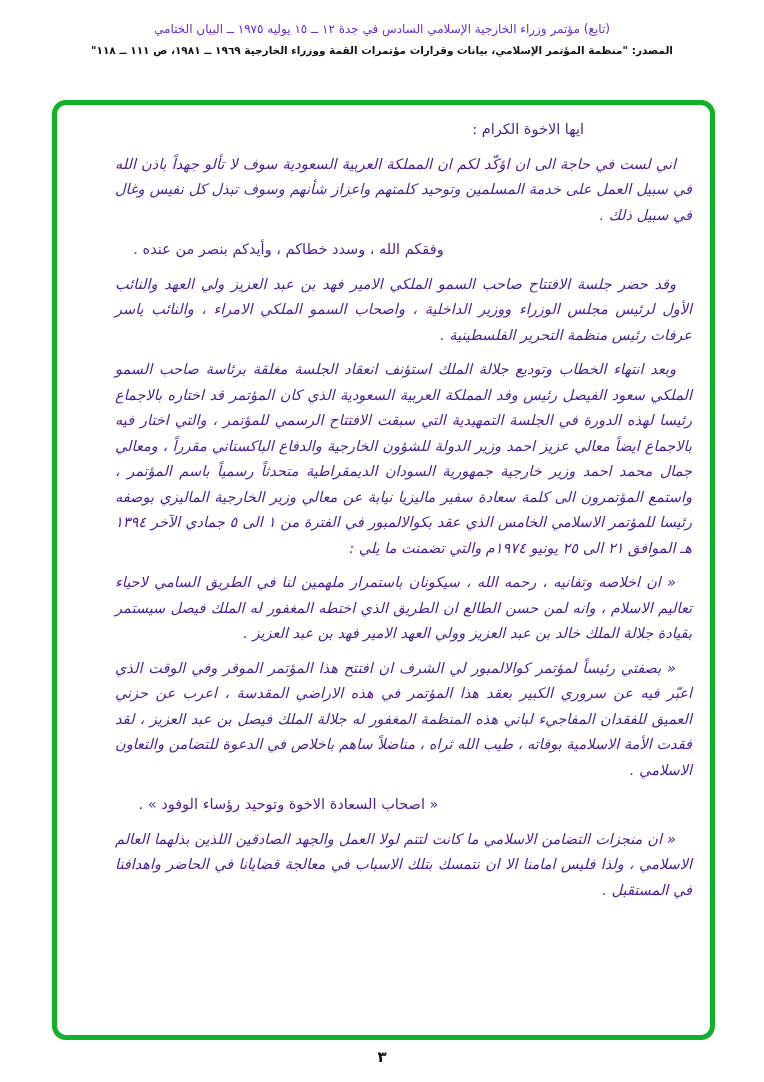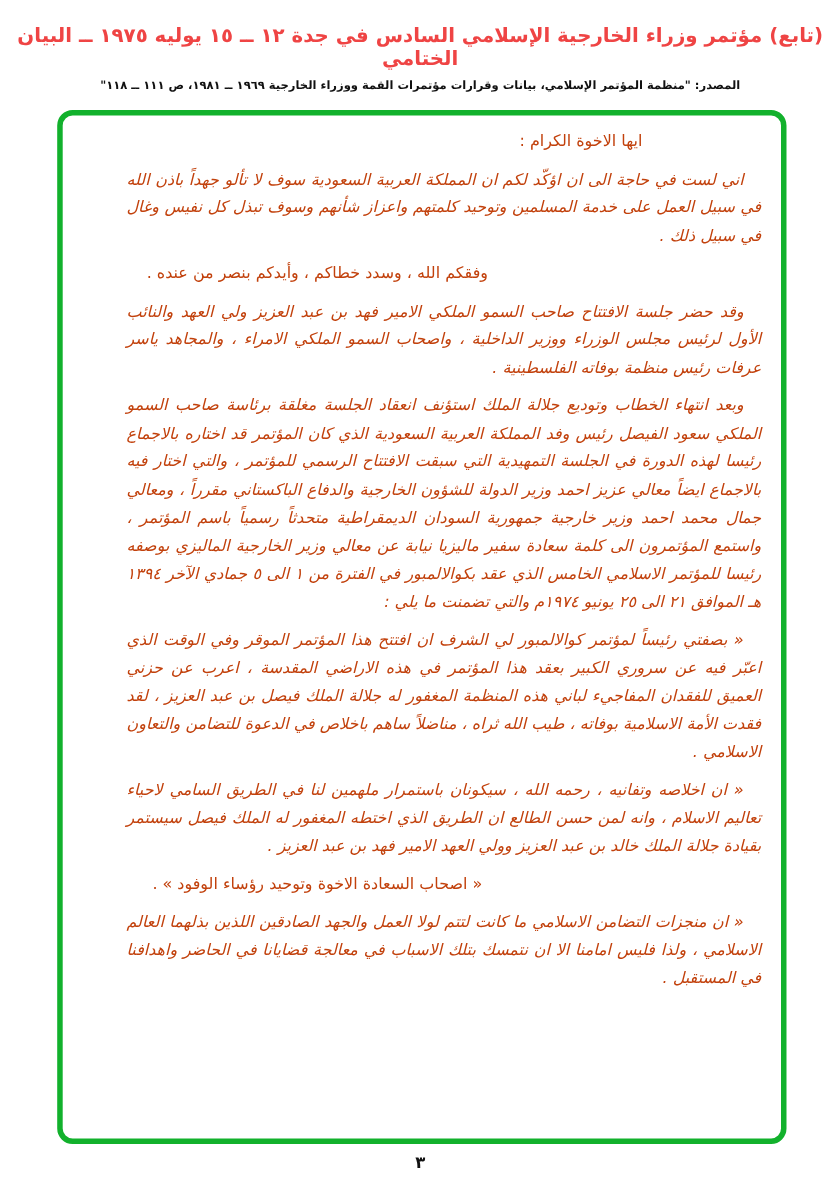--- a/index.html
+++ b/index.html
@@ -17,23 +17,23 @@
   }
   .header {
     position: absolute;
     top: 22px;
     left: 0;
     width: 764px;
     text-align: center;
     direction: rtl;
   }
   .header-title {
-    font-size: 18px;
-    font-weight: bold;
-    color: #ef4444;
+    font-size: 12px;
+    font-weight: normal;
+    color: #6d28d9;
     letter-spacing: 0px;
   }
   .header-source {
     font-size: 10.5px;
     font-weight: bold;
     color: #111111;
     margin-top: 8px;
   }
   .green-box {
     position: absolute;
@@ -83,26 +83,26 @@
 </style>
 </head>
 <body>
 
 <div class="header">
   <div class="header-title">(تابع) مؤتمر وزراء الخارجية الإسلامي السادس في جدة ١٢ ــ ١٥ يوليه ١٩٧٥ ــ البيان الختامي</div>
   <div class="header-source">المصدر: "منظمة المؤتمر الإسلامي، بيانات وقرارات مؤتمرات القمة ووزراء الخارجية ١٩٦٩ ــ ١٩٨١، ص ١١١ ــ ١١٨"</div>
 </div>
 
 <div class="green-box" style="border-color: rgb(18, 177, 44);">
-  <div class="body-text" style="color: #c2410c; margin-left: 44px;">
+  <div class="body-text" style="color: #4c1d95; margin-left: 44px;">
       <p class="greeting">ايها الاخوة الكرام :</p>
       <p class="normal">اني لست في حاجة الى ان اؤكّد لكم ان المملكة العربية السعودية سوف لا تألو جهداً باذن الله في سبيل العمل على خدمة المسلمين وتوحيد كلمتهم واعزاز شأنهم وسوف تبذل كل نفيس وغال في سبيل ذلك .</p>
       <p class="blessing">وفقكم الله ، وسدد خطاكم ، وأيدكم بنصر من عنده .</p>
-      <p class="normal">وقد حضر جلسة الافتتاح صاحب السمو الملكي الامير فهد بن عبد العزيز ولي العهد والنائب الأول لرئيس مجلس الوزراء ووزير الداخلية ، واصحاب السمو الملكي الامراء ، والمجاهد ياسر عرفات رئيس منظمة بوفاته الفلسطينية .</p>
+      <p class="normal">وقد حضر جلسة الافتتاح صاحب السمو الملكي الامير فهد بن عبد العزيز ولي العهد والنائب الأول لرئيس مجلس الوزراء ووزير الداخلية ، واصحاب السمو الملكي الامراء ، والنائب ياسر عرفات رئيس منظمة التحرير الفلسطينية .</p>
       <p class="normal">وبعد انتهاء الخطاب وتوديع جلالة الملك استؤنف انعقاد الجلسة مغلقة برئاسة صاحب السمو الملكي سعود الفيصل رئيس وفد المملكة العربية السعودية الذي كان المؤتمر قد اختاره بالاجماع رئيسا لهذه الدورة في الجلسة التمهيدية التي سبقت الافتتاح الرسمي للمؤتمر ، والتي اختار فيه بالاجماع ايضاً معالي عزيز احمد وزير الدولة للشؤون الخارجية والدفاع الباكستاني مقرراً ، ومعالي جمال محمد احمد وزير خارجية جمهورية السودان الديمقراطية متحدثاً رسمياً باسم المؤتمر ، واستمع المؤتمرون الى كلمة سعادة سفير ماليزيا نيابة عن معالي وزير الخارجية الماليزي بوصفه رئيسا للمؤتمر الاسلامي الخامس الذي عقد بكوالالمبور في الفترة من ١ الى ٥ جمادي الآخر ١٣٩٤ هـ الموافق ٢١ الى ٢٥ يونيو ١٩٧٤م والتي تضمنت ما يلي :</p>
+      <p class="normal">« ان اخلاصه وتفانيه ، رحمه الله ، سيكونان باستمرار ملهمين لنا في الطريق السامي لاحياء تعاليم الاسلام ، وانه لمن حسن الطالع ان الطريق الذي اختطه المغفور له الملك فيصل سيستمر بقيادة جلالة الملك خالد بن عبد العزيز وولي العهد الامير فهد بن عبد العزيز .</p>
       <p class="normal">« بصفتي رئيساً لمؤتمر كوالالمبور لي الشرف ان افتتح هذا المؤتمر الموقر وفي الوقت الذي اعبّر فيه عن سروري الكبير بعقد هذا المؤتمر في هذه الاراضي المقدسة ، اعرب عن حزني العميق للفقدان المفاجيء لباني هذه المنظمة المغفور له جلالة الملك فيصل بن عبد العزيز ، لقد فقدت الأمة الاسلامية بوفاته ، طيب الله ثراه ، مناضلاً ساهم باخلاص في الدعوة للتضامن والتعاون الاسلامي .</p>
-      <p class="normal">« ان اخلاصه وتفانيه ، رحمه الله ، سيكونان باستمرار ملهمين لنا في الطريق السامي لاحياء تعاليم الاسلام ، وانه لمن حسن الطالع ان الطريق الذي اختطه المغفور له الملك فيصل سيستمر بقيادة جلالة الملك خالد بن عبد العزيز وولي العهد الامير فهد بن عبد العزيز .</p>
       <p class="blessing">« اصحاب السعادة الاخوة وتوحيد رؤساء الوفود » .</p>
       <p class="normal">« ان منجزات التضامن الاسلامي ما كانت لتتم لولا العمل والجهد الصادقين اللذين بذلهما العالم الاسلامي ، ولذا فليس امامنا الا ان نتمسك بتلك الاسباب في معالجة قضايانا في الحاضر واهدافنا في المستقبل .</p>
     </div>
 </div>
 
 <div class="page-number">٣</div>
 
 </body></html>

